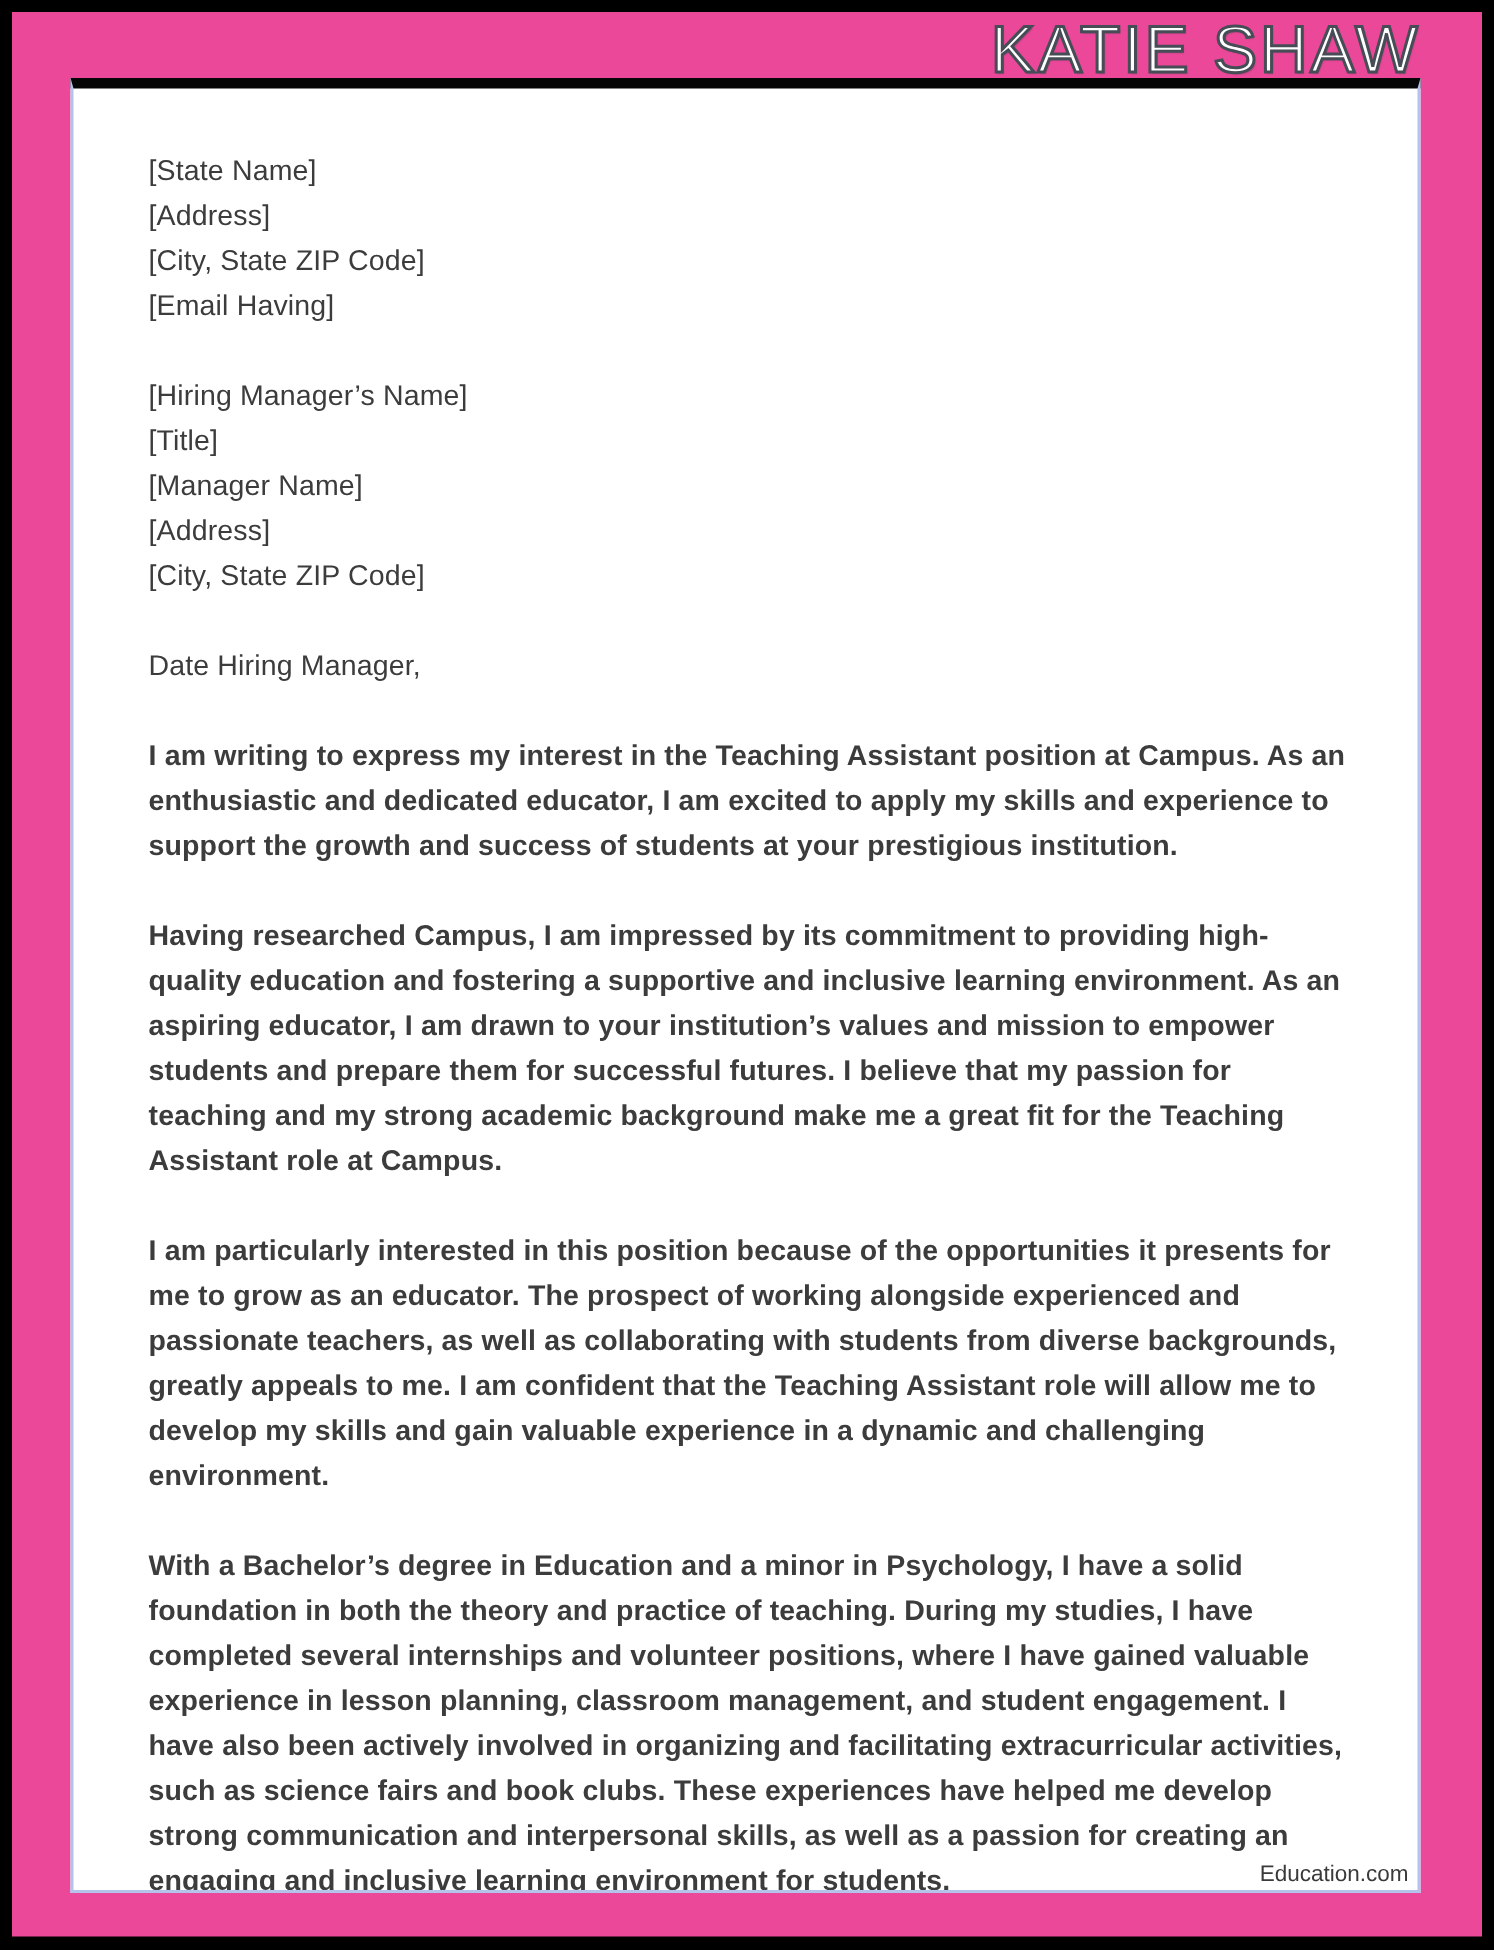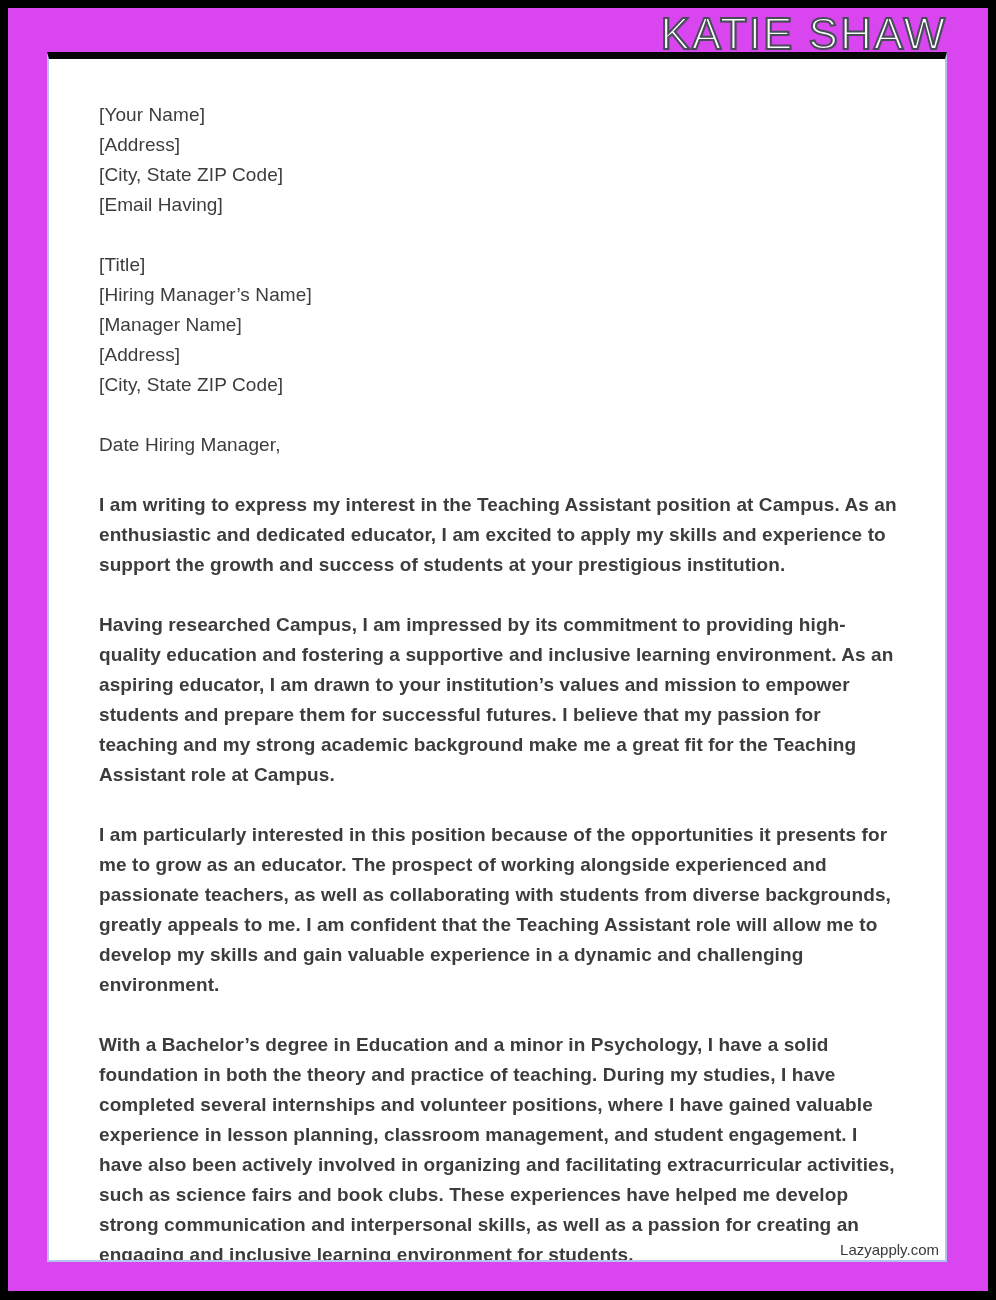--- a/index.html
+++ b/index.html
@@ -11,21 +11,21 @@
   }
   .frame {
     position: relative;
     width: 996px; height: 1300px;
     background: #000000;
     padding: 8px 8px 9px 8px;
   }
   .canvas {
     position: relative;
     width: 100%; height: 100%;
-    background: #d946ef;
+    background: #ec4899;
     overflow: hidden;
   }
   
   .brand {
     position: absolute;
     top: 2px; right: 41px;
     margin: 0;
     font-size: 44px;
     line-height: 48px;
     font-weight: 400;
@@ -82,44 +82,44 @@
 
 <div class="frame">
   <div class="canvas">
 
     <h1 class="brand">KATIE SHAW</h1>
 
     <div class="page">
       <div class="content">
 
         <div class="block">
-          <p>[Your Name]</p>
+          <p>[State Name]</p>
           <p>[Address]</p>
           <p>[City, State ZIP Code]</p>
           <p>[Email Having]</p>
         </div>
 
         <div class="block">
+          <p>[Hiring Manager’s Name]</p>
           <p>[Title]</p>
-          <p>[Hiring Manager’s Name]</p>
           <p>[Manager Name]</p>
           <p>[Address]</p>
           <p>[City, State ZIP Code]</p>
         </div>
 
         <div class="block">
           <p>Date Hiring Manager,</p>
         </div>
 
         <p class="para">I am writing to express my interest in the Teaching Assistant position at Campus. As an enthusiastic and dedicated educator, I am excited to apply my skills and experience to support the growth and success of students at your prestigious institution.</p>
         <p class="para">Having researched Campus, I am impressed by its commitment to providing high-quality education and fostering a supportive and inclusive learning environment. As an aspiring educator, I am drawn to your institution’s values and mission to empower students and prepare them for successful futures. I believe that my passion for teaching and my strong academic background make me a great fit for the Teaching Assistant role at Campus.</p>
         <p class="para">I am particularly interested in this position because of the opportunities it presents for me to grow as an educator. The prospect of working alongside experienced and passionate teachers, as well as collaborating with students from diverse backgrounds, greatly appeals to me. I am confident that the Teaching Assistant role will allow me to develop my skills and gain valuable experience in a dynamic and challenging environment.</p>
         <p class="para">With a Bachelor’s degree in Education and a minor in Psychology, I have a solid foundation in both the theory and practice of teaching. During my studies, I have completed several internships and volunteer positions, where I have gained valuable experience in lesson planning, classroom management, and student engagement. I have also been actively involved in organizing and facilitating extracurricular activities, such as science fairs and book clubs. These experiences have helped me develop strong communication and interpersonal skills, as well as a passion for creating an engaging and inclusive learning environment for students.</p>
 
       </div>
 
-      <div class="watermark">Lazyapply.com</div>
+      <div class="watermark">Education.com</div>
     </div>
 
     <p class="overflow-line">Moreover, my academic background has equipped me with a strong understanding of</p>
 
   </div>
 </div>
 
 </body></html>

